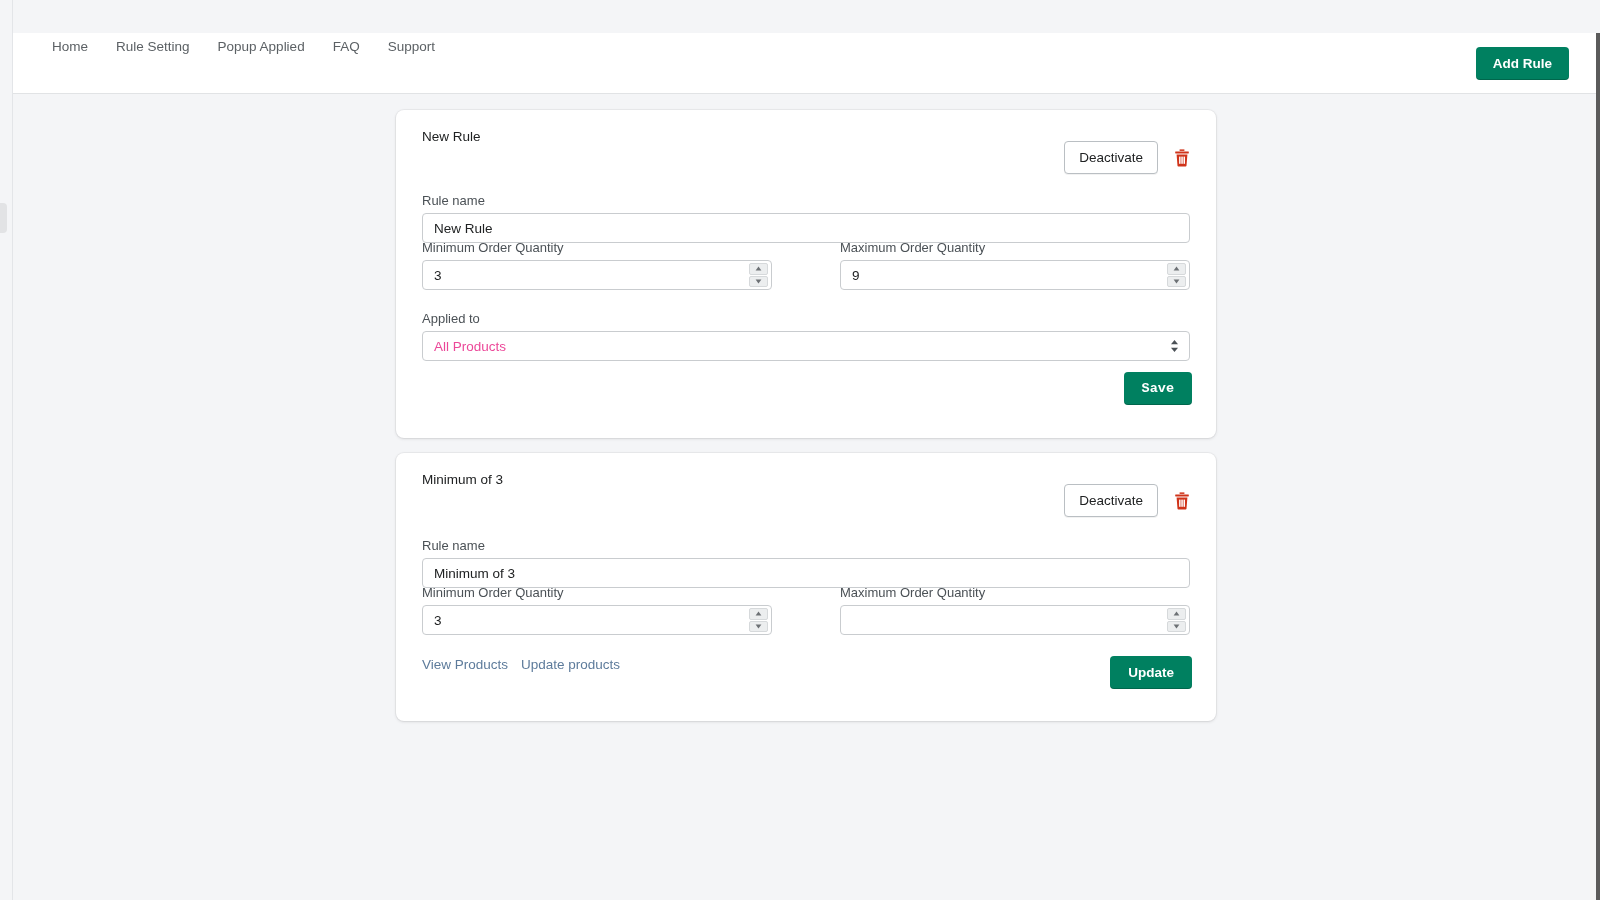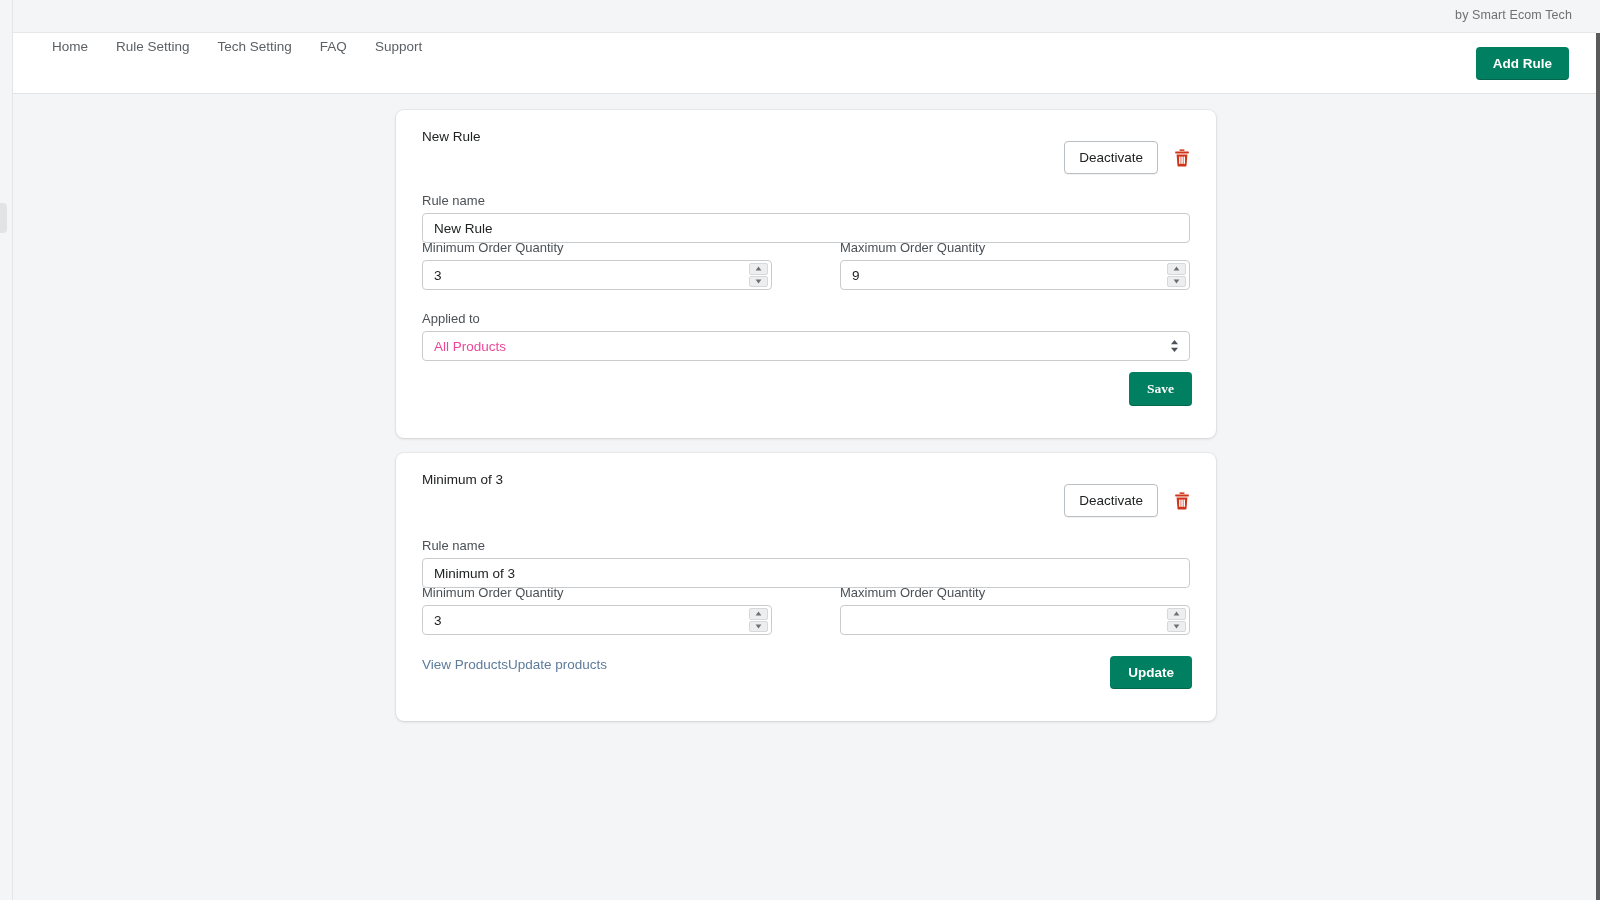--- a/index.html
+++ b/index.html
@@ -264,21 +264,21 @@
     position: absolute;
     right: 24px; top: 262px;
     background: #008060;
     color: #ffffff;
     font-size: 13.5px;
     font-weight: bold;
     border: none;
     border-radius: 4px;
     padding: 9px 18px;
     cursor: pointer;
-    font-family: Liberation Serif, serif;
+    font-family: Liberation Mono, monospace;
     box-shadow: inset 0 -1px 0 rgba(0,0,0,.2);
   }
   .update-btn {
     position: absolute;
     right: 24px; top: 203px;
     background: #008060;
     color: #ffffff;
     font-size: 13.5px;
     font-weight: bold;
     border: none;
@@ -286,50 +286,47 @@
     padding: 9px 18px;
     cursor: pointer;
     font-family: "Liberation Sans", sans-serif;
     box-shadow: inset 0 -1px 0 rgba(0,0,0,.2);
   }
 
   .product-links {
     position: absolute;
     left: 26px; top: 204px;
     display: flex;
-    gap: 0;
+    gap: 13px;
   }
   .product-link {
     font-size: 13.5px;
     color: #5d7b9b;
     text-decoration: none;
     cursor: pointer;
   }
 </style>
 </head>
 <body>
 
 <div class="viewport">
 
   <div class="left-chrome">
     <div class="left-handle"></div>
   </div>
 
   <div class="right-edge"></div>
   <div class="right-edge-top"></div>
 
-  <div class="attrib-bar">
-    <div class="attrib-text">by Smart Ecom Tech</div>
-  </div>
 
   <div class="navbar">
     <div class="nav-items">
       <div class="nav-item">Home</div>
       <div class="nav-item">Rule Setting</div>
-      <div class="nav-item">Tech Setting</div>
+      <div class="nav-item">Popup Applied</div>
       <div class="nav-item">FAQ</div>
       <div class="nav-item">Support</div>
     </div>
     <button class="add-rule-btn">Add Rule</button>
   </div>
 
   <div class="content">
 
     <div class="card card-1">
 

